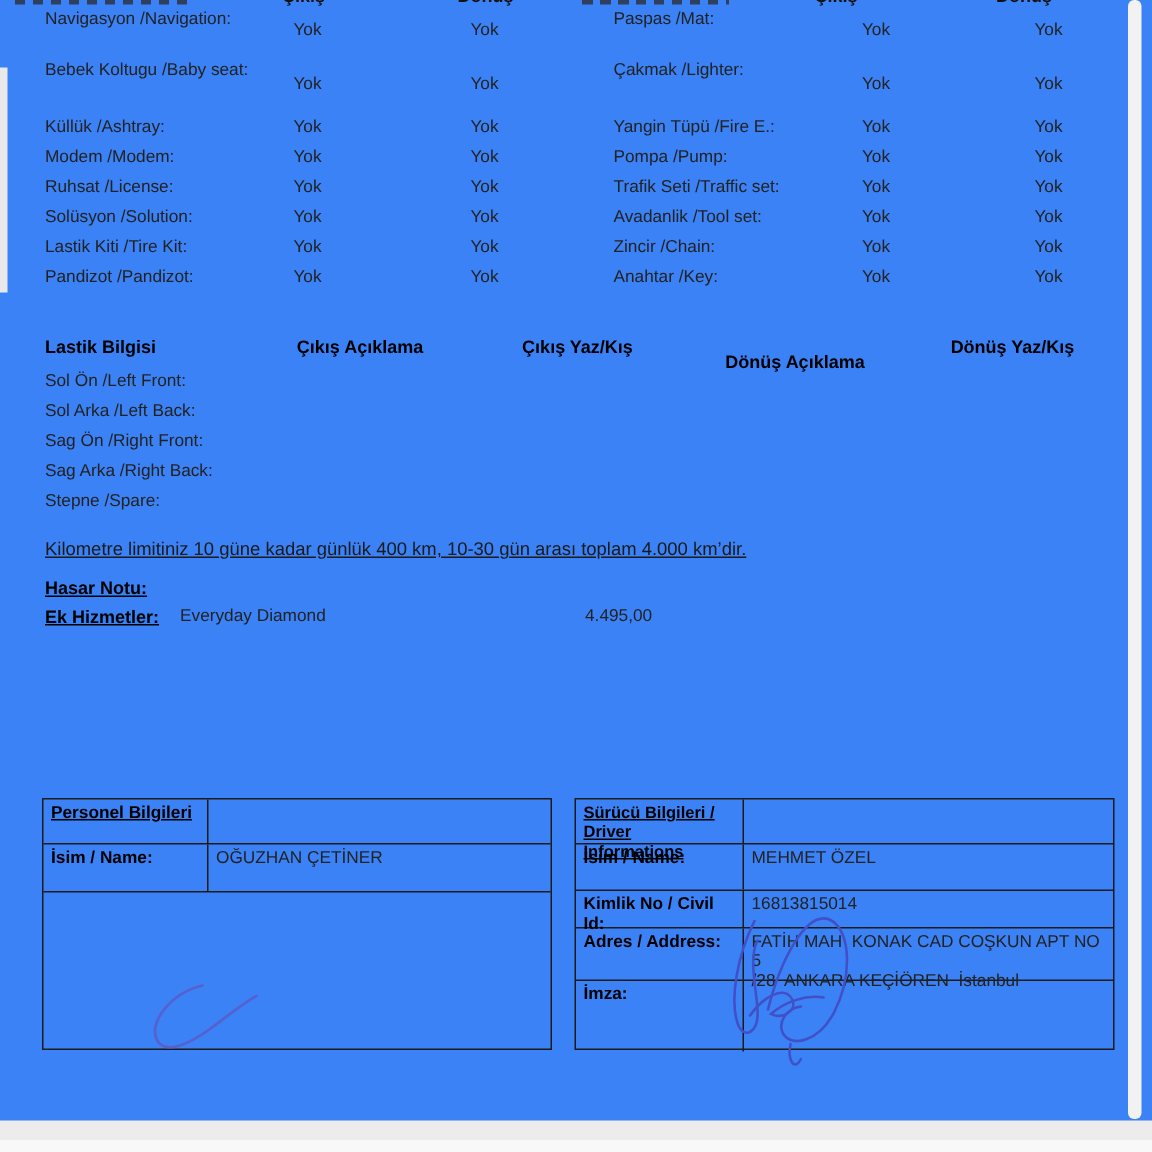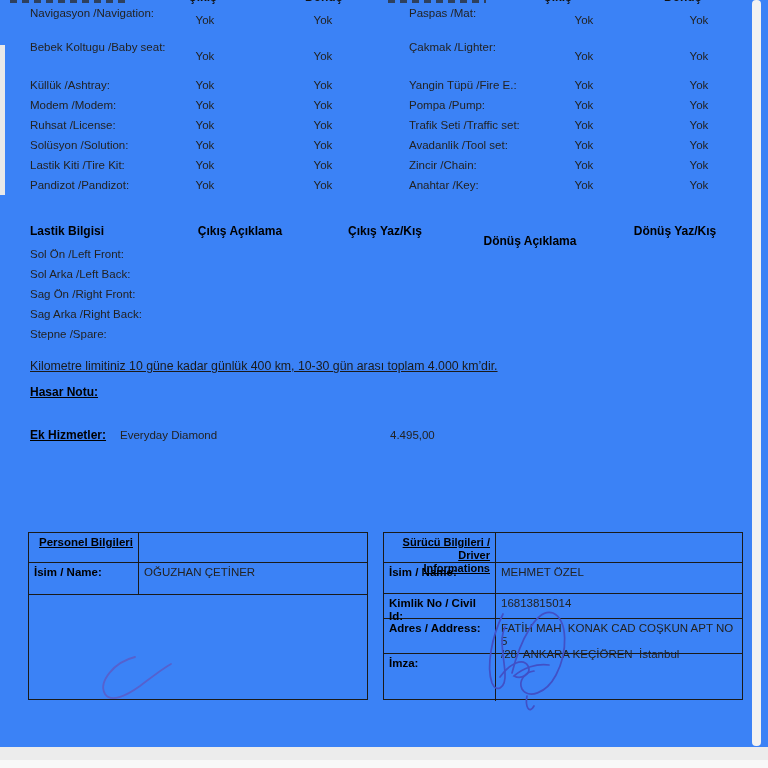--- a/index.html
+++ b/index.html
@@ -26,38 +26,38 @@
   .tire-head{display:flex; height:26px; align-items:center; font-weight:bold; font-size:12px; color:#000;}
   .tire-title{flex:0 0 150px;}
   .tire-c1{flex:0 0 120px; text-align:center;}
   .tire-c2{flex:0 0 150px; text-align:center; margin-left:10px;}
   .tire-c3{flex:0 0 140px; text-align:center;margin-top:20px;}
   .tire-c4{flex:0 0 150px; text-align:center;}
   .tire-row{height:20px; display:flex; align-items:center; color:#222;}
   
   .km-note{position:absolute; left:30px; top:359px; font-size:12.3px; color:#1a1a1a;text-decoration:underline;}
   .hasar{position:absolute; left:30px; top:385px; font-weight:bold; text-decoration:underline; font-size:12px; color:#000;}
-  .ek-row{position:absolute; left:0; top:428px; width:692px; height:16px;}
+  .ek-row{position:absolute; left:0; top:404px; width:692px; height:16px;}
   .ek-label{position:absolute; left:30px; font-weight:bold; text-decoration:underline; font-size:12px; color:#000;}
   .ek-service{position:absolute; left:120px; top:1px; color:#222;}
   .ek-amount{position:absolute; left:390px; top:1px; color:#222;}
   
   .tbl{position:absolute; border:1px solid #1a1a1a; box-sizing:border-box; background:transparent;}
   .tbl .tr{display:flex; border-bottom:1px solid #1a1a1a; box-sizing:border-box;}
   .tbl .tr:last-child{border-bottom:none;}
   .td{padding:3px 5px; box-sizing:border-box; line-height:13px;}
   .td-label{border-right:1px solid #1a1a1a; font-weight:bold; color:#000;}
   .td-val{flex:1; color:#222;}
   .u{text-decoration:underline;}
   .pre{white-space:pre-wrap;}
   .tbl-left{left:28px; top:532px; width:340px; height:168px;}
   .tbl-left .td-label{flex:0 0 110px;}
   .tbl-right{left:383px; top:532px; width:360px; height:168px;}
   .tbl-right .td-label{flex:0 0 112px;}
-  .r-h30{height:30px;text-align:right;} .r-h31{height:31px;} .r-h32{height:32px;}
+  .r-h30{height:30px;} .r-h31{height:31px;} .r-h32{height:32px;}
   .r-h25{height:25px;} .r-h35{height:35px;} .r-h47{height:47px;} .r-h106{height:106px;}
   
   .sig-layer{position:absolute; left:0; top:0; width:768px; height:768px; pointer-events:none;}
   .edge-right{position:absolute; right:7px; top:0; width:9px; height:746px; background:#f2f2f2; border-radius:4px;}
   .edge-left{position:absolute; left:0; top:45px; width:5px; height:150px; background:#e9e9e9;}
   .band-bottom{position:absolute; left:0; top:747px; width:768px; height:13px; background:#ececec;}
   .band-bottom2{position:absolute; left:0; top:760px; width:768px; height:8px; background:#f8f8f8;}
 </style>
 </head>
 <body>

